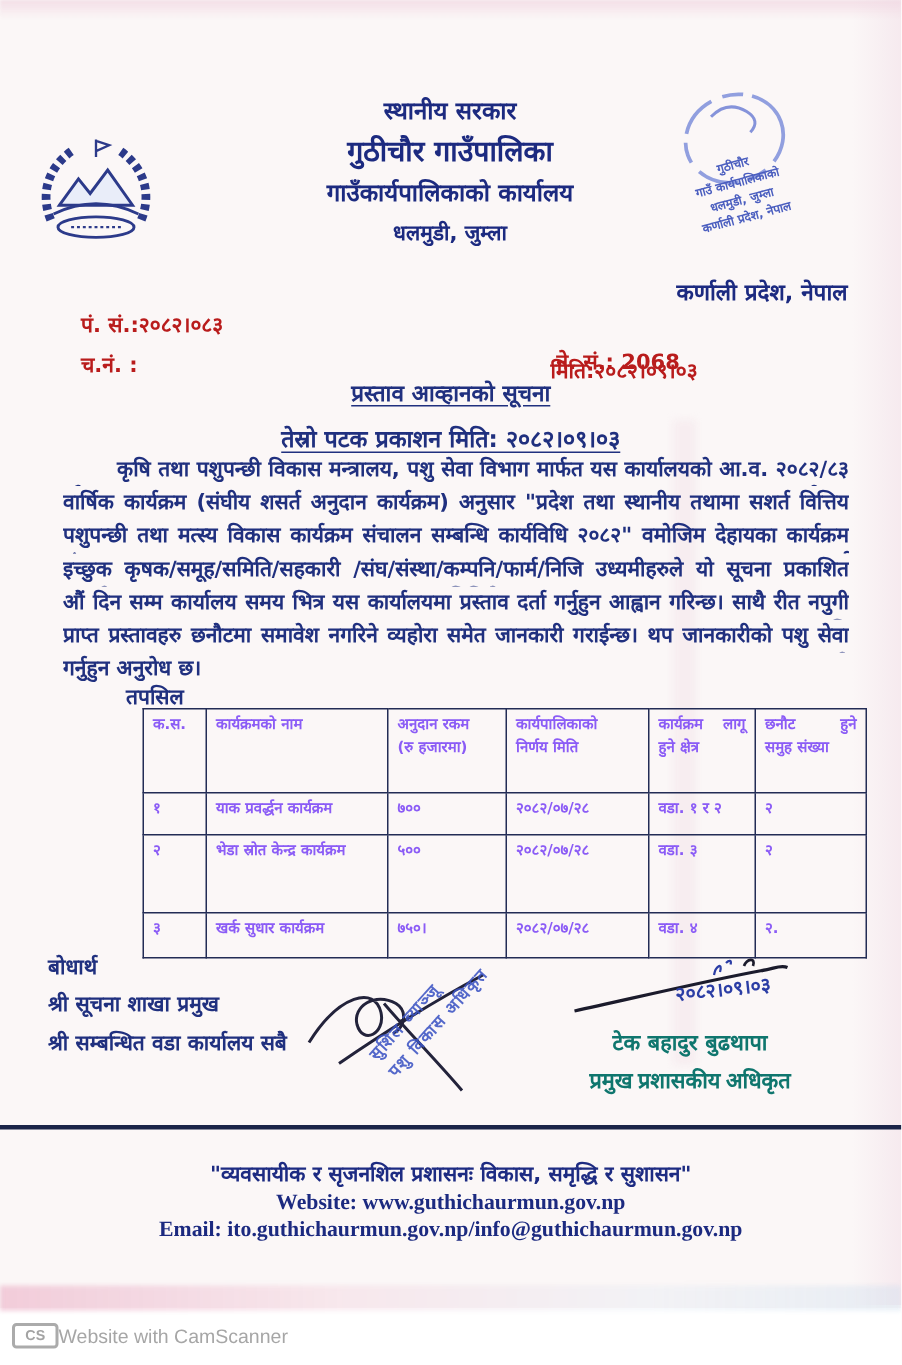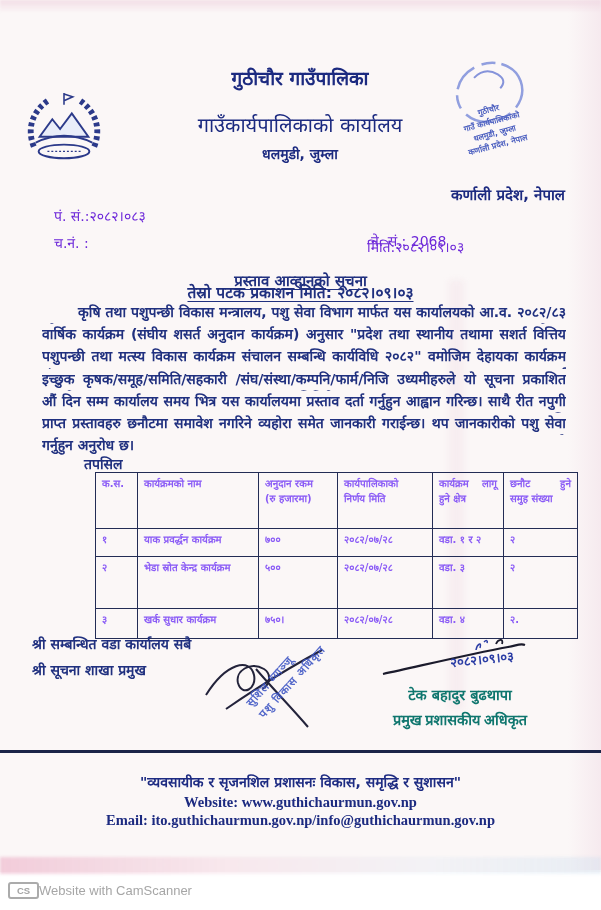--- a/index.html
+++ b/index.html
@@ -20,35 +20,35 @@
   .smudge-bottom { position:absolute; left:0; top:857px; width:601px; height:17px;
     background:linear-gradient(90deg, rgba(229,146,178,.42), rgba(240,198,214,.3) 38%, rgba(223,232,243,.3) 72%, rgba(206,222,238,.4));
     filter:blur(1.5px); }
 
   .emblem { position:absolute; left:20px; top:90px; width:88px; height:78px; }
   .seal { position:absolute; left:438px; top:56px; width:112px; height:118px; transform:rotate(-6deg); opacity:.92; }
 
   .letterhead { position:absolute; left:140px; top:62px; width:320px; text-align:center; color:#1c2a80; }
   .lh-gov { font-size:16px; font-weight:bold; }
   .lh-mun { font-size:19px; font-weight:bold; margin-top:3px; }
-  .lh-off { font-size:20px; font-weight:normal; margin-top:20px; }
+  .lh-off { font-size:16px; font-weight:bold; margin-top:4px; }
   .lh-addr { font-size:14px; font-weight:bold; margin-top:6px; }
 
   .province { position:absolute; left:360px; top:184px; width:205px; text-align:right;
     font-size:15px; font-weight:bold; color:#1c2a80; white-space:nowrap; }
 
-  .ref { position:absolute; font-size:14px; font-weight:normal; color:#6d28d9; white-space:nowrap; }
+  .ref { position:absolute; font-size:14px; font-weight:bold; color:#b91c1c; white-space:nowrap; }
   .ref-pn   { left:54px;  top:206px; }
   .ref-chn  { left:54px;  top:233px; }
   .ref-miti { left:367px; top:220px;margin-top:17px; }
   .ref-nesn { left:371px; top:231px; }
 
   .title, .subtitle { position:absolute; left:0; width:601px; text-align:center; font-weight:bold;
     color:#20307f; text-decoration:underline; text-underline-offset:3px; }
-  .title    { top:270px; font-size:15px; }
+  .title    { top:251px; font-size:15px; }
   .subtitle { top:281px; font-size:15.5px; }
 
   .body-block { position:absolute; left:42px; top:302px; width:524px; }
   .bl { height:22.2px; overflow:hidden; font-size:14px; font-weight:600; color:#20307f;
     text-align:justify; text-align-last:justify; }
   .bl.first { text-indent:36px; }
   .bl.last  { text-align-last:left; }
 
   .tapasil { position:absolute; left:84px; top:454px; font-size:14px; font-weight:bold; }
 
@@ -108,20 +108,21 @@
       <path d="M76,58 C84,38 76,20 60,10" stroke="#2c3a8a" stroke-width="6" fill="none" stroke-dasharray="4 3"></path>
       <path d="M45,3 L45,15 M45,4 L54,7 L45,11" stroke="#2c3a8a" stroke-width="1.6" fill="none"></path>
       <path d="M20,48 L33,30 L41,40 L53,24 L70,48 Z" fill="#e9edf9" stroke="#2c3a8a" stroke-width="2"></path>
       <path d="M16,54 Q45,40 74,54" stroke="#2c3a8a" stroke-width="2" fill="none"></path>
       <ellipse cx="45" cy="63" rx="26" ry="7" fill="none" stroke="#2c3a8a" stroke-width="2"></ellipse>
       <line x1="28" y1="63" x2="62" y2="63" stroke="#2c3a8a" stroke-width="1.4" stroke-dasharray="2 2"></line>
     </svg>
   </div>
 
   <div class="letterhead">
+    <div class="lh-gov">स्थानीय सरकार</div>
     <div class="lh-mun">गुठीचौर गाउँपालिका</div>
     <div class="lh-off">गाउँकार्यपालिकाको कार्यालय</div>
     <div class="lh-addr">धलमुडी, जुम्ला</div>
   </div>
 
   <div class="seal">
     <svg width="112" height="118" viewBox="0 0 112 118">
       <ellipse cx="54" cy="36" rx="33" ry="29" fill="none" stroke="#6c7fd6" stroke-width="2.5" stroke-dasharray="28 8 14 6" opacity="0.8" transform="rotate(-14 54 36)"></ellipse>
       <path d="M40,20 q12,-10 24,-1 q9,7 1,14" fill="none" stroke="#5a6fd0" stroke-width="2" opacity="0.8"></path>
       <g fill="#3d52bb" font-size="8" font-weight="bold" text-anchor="middle" transform="rotate(-9 54 72)">
@@ -212,22 +213,23 @@
         <td class="name-cell">खर्क सुधार कार्यक्रम</td>
         <td>७५०।</td>
         <td>२०८२/०७/२८</td>
         <td>वडा. ४</td>
         <td>२.</td>
       </tr>
     </tbody>
   </table>
 
   <div class="cc">
+    <div class="cc-label">बोधार्थ</div>
+    <div class="cc-item">श्री सूचना शाखा प्रमुख</div>
     <div class="cc-item">श्री सम्बन्धित वडा कार्यालय सबै</div>
-    <div class="cc-item">श्री सूचना शाखा प्रमुख</div>
   </div>
 
   <div class="sig-left">
     <svg width="135" height="88" viewBox="0 0 135 88">
       <path d="M8,50 C28,18 52,12 56,30 C59,44 44,52 40,38 C37,26 52,16 66,24 C74,29 72,40 64,44" stroke="#23233b" stroke-width="2" fill="none"></path>
       <path d="M28,64 C60,42 96,20 124,5" stroke="#23233b" stroke-width="2" fill="none"></path>
       <path d="M58,24 C75,44 93,62 110,82" stroke="#23233b" stroke-width="2" fill="none"></path>
       <circle cx="70" cy="36" r="1.6" fill="#23233b"></circle>
     </svg>
   </div>

